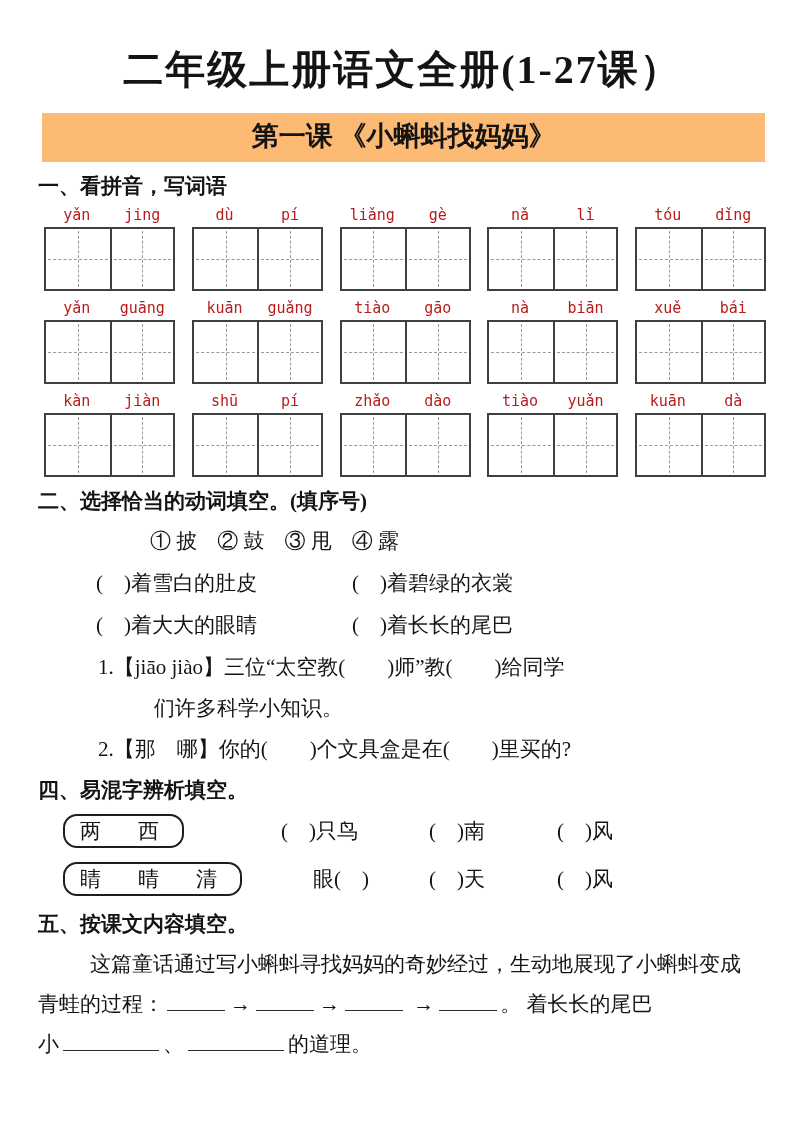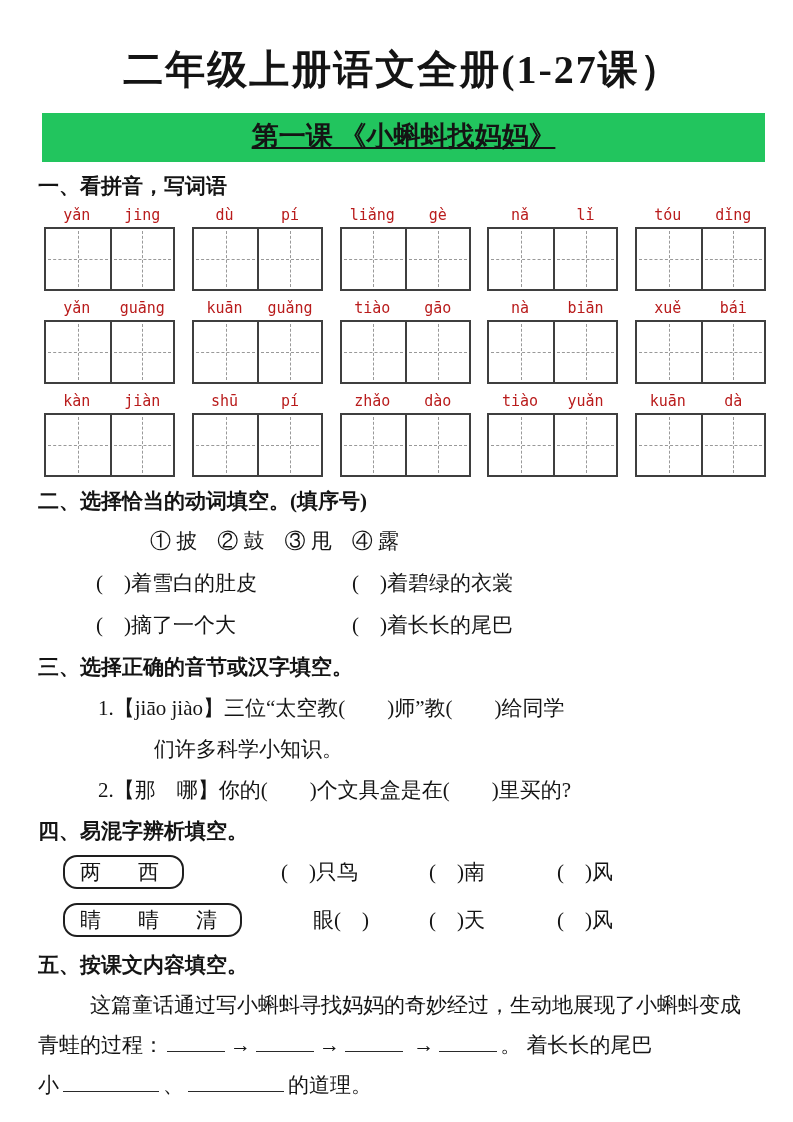--- a/index.html
+++ b/index.html
@@ -52,21 +52,21 @@
   .blank-lg { width: 96px; margin: 0 4px; }
   .arrow { padding: 0 2px; }
 </style>
 </head>
 <body>
 
 <div class="page">
 
   <h1 class="title">二年级上册语文全册(1-27课）</h1>
 
-  <div class="banner" style="background: #22c55e; text-decoration: underline;">
+  <div class="banner" style="background: #fdba74;">
     <span>第一课 《小蝌蚪找妈妈》</span>
   </div>
 
   <div class="heading">一、看拼音，写词语</div>
   <div id="pinyin-grid">
       <div class="grid-row">
         <div class="word-group">
           <div class="py-row">
             <span>yǎn</span>
             <span>jing</span>
@@ -228,25 +228,24 @@
     <span>① 披</span>
     <span>② 鼓</span>
     <span>③ 甩</span>
     <span>④ 露</span>
   </div>
   <div class="fill-row">
     <span class="col1">(　)着雪白的肚皮</span>
     <span>(　)着碧绿的衣裳</span>
   </div>
   <div class="fill-row">
-    <span class="col1">(　)摘了一个大</span>
+    <span class="col1">(　)着大大的眼睛</span>
     <span>(　)着长长的尾巴</span>
   </div>
 
-  <div class="heading">三、选择正确的音节或汉字填空。</div>
   <div class="s3-item">1.【jiāo jiào】三位“太空教(　　)师”教(　　)给同学</div>
   <div class="s3-cont">们许多科学小知识。</div>
   <div class="s3-item">2.【那　哪】你的(　　)个文具盒是在(　　)里买的?</div>
 
   <div class="heading">四、易混字辨析填空。</div>
   <div class="s4-row">
     <span class="s4-box">两　西</span>
     <span>(　)只鸟</span>
     <span>(　)南</span>
     <span>(　)风</span>

